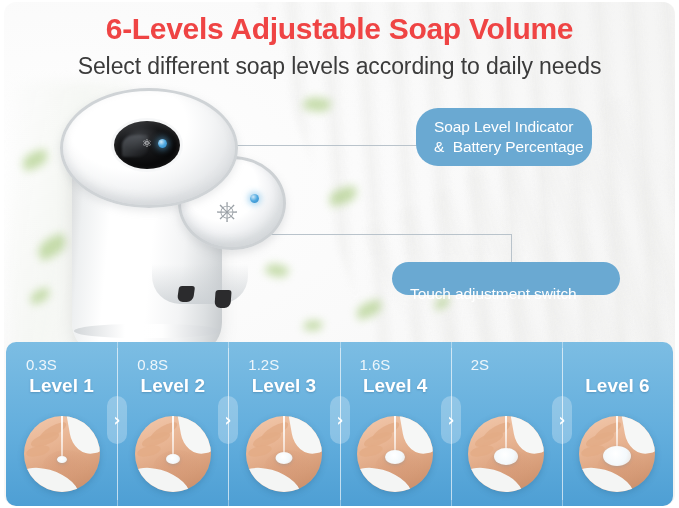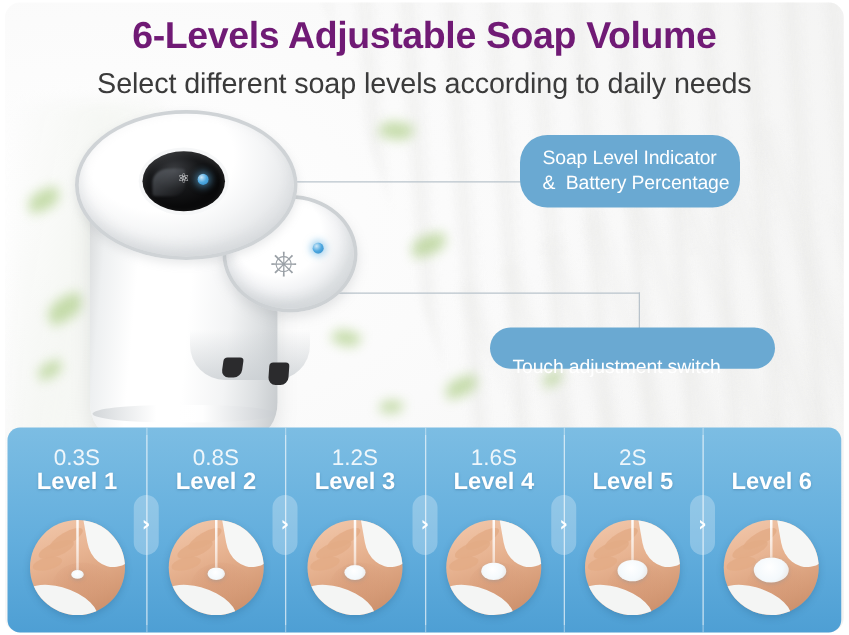--- a/index.html
+++ b/index.html
@@ -90,21 +90,21 @@
 
   
   .title {
     position: absolute;
     left: 0;
     top: 12px;
     width: 679px;
     text-align: center;
     font-size: 30px;
     font-weight: bold;
-    color: #701a75;
+    color: #ef4444;
     letter-spacing: -0.3px;
   }
   .subtitle {
     position: absolute;
     left: 0;
     top: 53px;
     width: 679px;
     text-align: center;
     font-size: 23px;
     color: #3b3b3b;
@@ -300,23 +300,24 @@
     left: 0;
     top: 6px;
     bottom: 6px;
     width: 1px;
     background: rgba(255,255,255,0.42);
   }
   .level-time {
     position: absolute;
     left: 0; right: 0;
     top: 14px;
-    text-align: center;
+    text-align: left;
     color: #eef6fb;
-    font-size: 18px;
+    font-size: 15px;
+    padding-left: 20px;
   }
   .level-name {
     position: absolute;
     left: 0; right: 0;
     top: 33px;
     text-align: center;
     color: #ffffff;
     font-size: 19px;
     font-weight: bold;
     text-shadow: 0 1px 2px rgba(40,90,125,0.35);
@@ -524,21 +525,20 @@
           <div class="hand-finger hand-f2"></div>
           <div class="hand-finger hand-f3"></div>
           <div class="hand-sleeve"></div>
           <div class="hand-sleeve2"></div>
           <div class="stream" style="height: 34px;"></div>
           <div class="foam" style="width: 20px; height: 14px; top: 34px;"></div>
         </div>
       </div>
       <div class="level-col">
         <div class="level-time">2S</div>
-        <div class="level-name">Level 5</div>
         <div class="hand-circle">
           <div class="hand-palmshade"></div>
           <div class="hand-finger hand-f1"></div>
           <div class="hand-finger hand-f2"></div>
           <div class="hand-finger hand-f3"></div>
           <div class="hand-sleeve"></div>
           <div class="hand-sleeve2"></div>
           <div class="stream" style="height: 32px;"></div>
           <div class="foam" style="width: 24px; height: 17px; top: 32px;"></div>
         </div>

